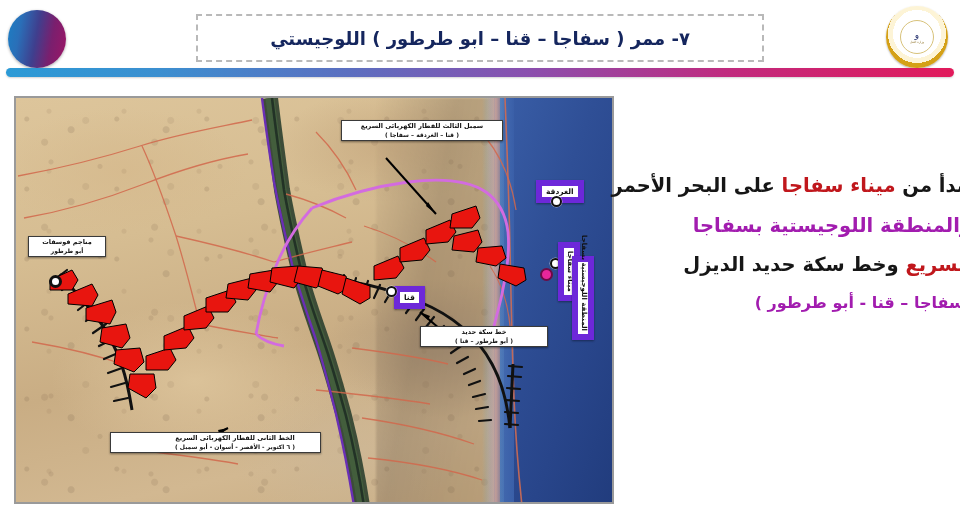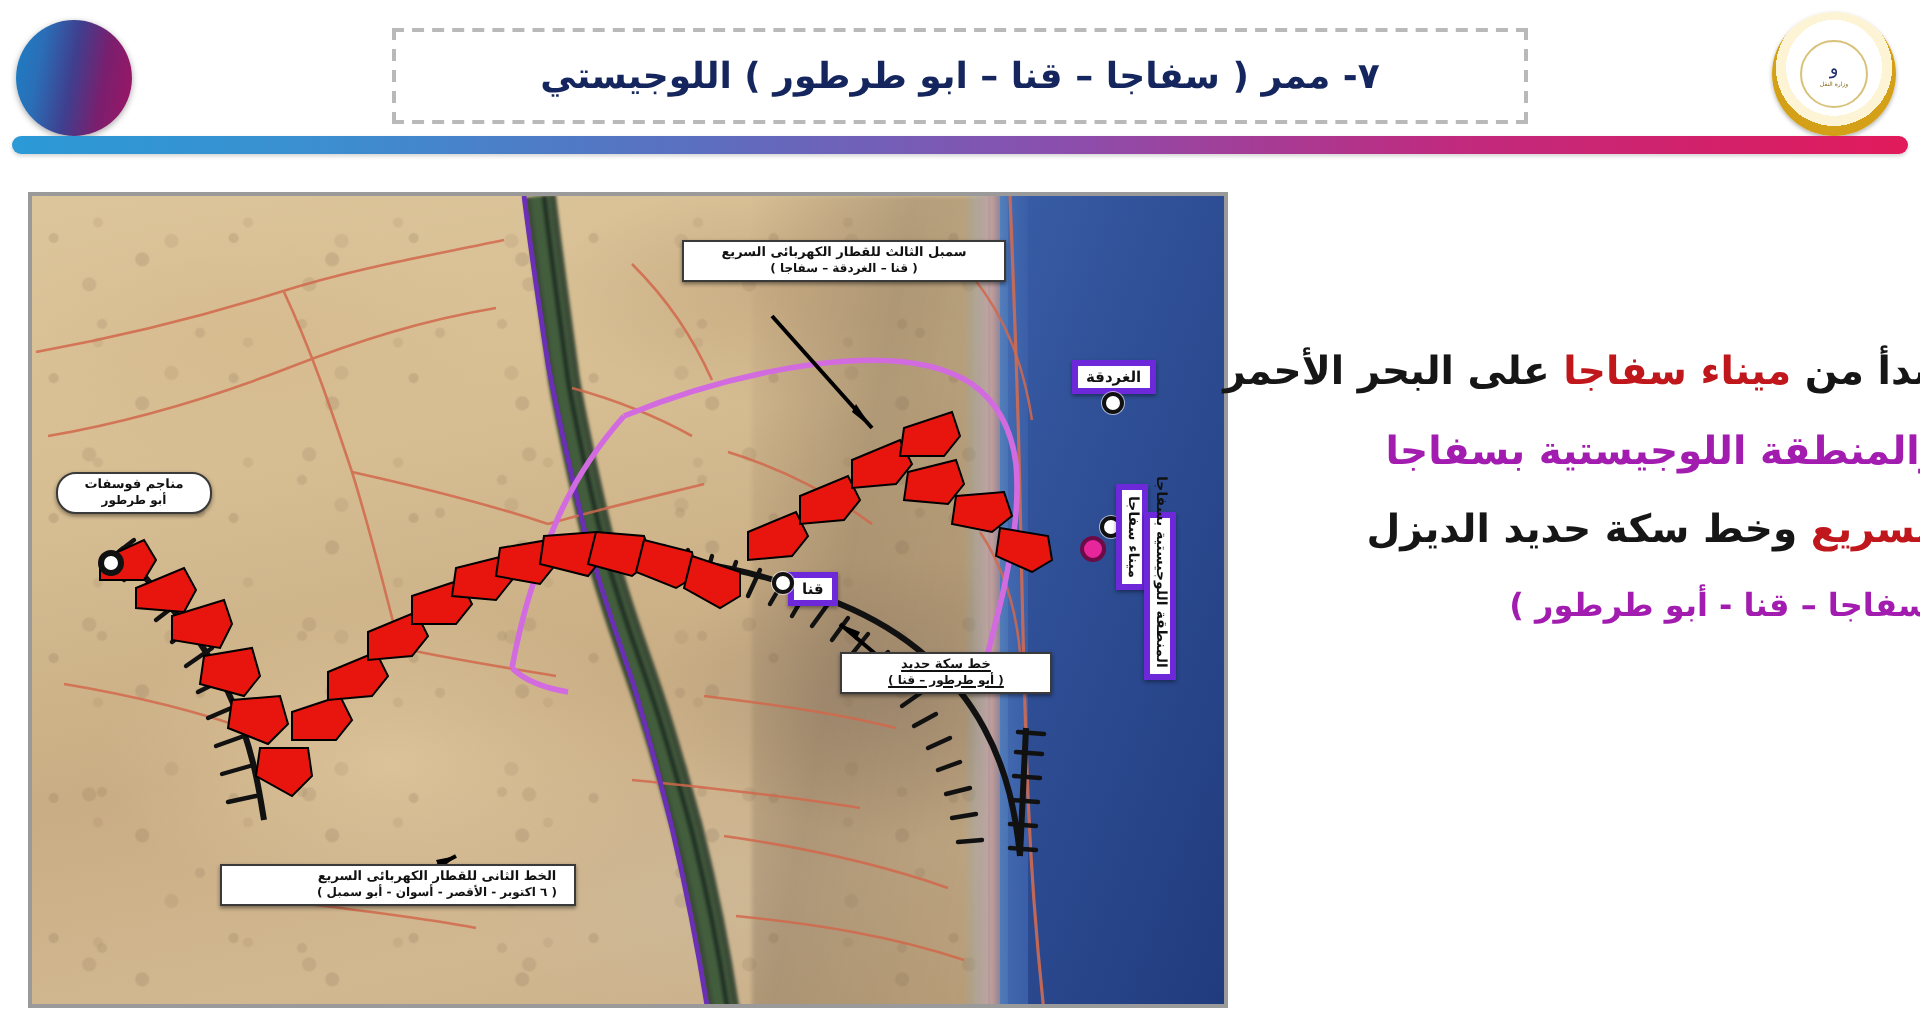--- a/index.html
+++ b/index.html
@@ -123,21 +123,21 @@
   .mlabel {
     position:absolute; background:#ffffff; border:1px solid #3a3a3a;
     padding:2px 5px; text-align:center; line-height:1.18;
     font-family:"DejaVu Sans","Liberation Sans",sans-serif;
     color:#111; box-shadow:0 1px 2px rgba(0,0,0,.45); direction:rtl;
   }
   .mlabel .l1 { font-weight:700; font-size:6.5px; display:block; white-space:nowrap; }
   .mlabel .l2 { font-weight:700; font-size:6px; display:block; white-space:nowrap; }
 
   .city-label {
-    position:absolute; background:#fff; border:3px solid #6d28d9;
+    position:absolute; background:#fff; border:6px solid #6d28d9;
     font-size:7.5px; font-weight:700; color:#111; padding:1px 4px;
     white-space:nowrap; direction:rtl; box-shadow:0 1px 2px rgba(0,0,0,.4);
   }
   .city-label.vert {
     writing-mode: vertical-rl; text-orientation: mixed;
     font-size:7px; padding:3px 1px; line-height:1.1;
   }
 
   .city-dot {
     position:absolute; width:11px; height:11px; border-radius:50%;
@@ -353,31 +353,31 @@
           <line x1="170" y1="352" x2="212" y2="330"></line>
           <polygon points="212,330 202,332 204,337" fill="#000" stroke="none"></polygon>
         </g>
       </svg>
 
       <div class="mlabel" style="left:325px; top:22px; width:162px;">
         <span class="l1">سمبل الثالث للقطار الكهربائى السريع</span>
         <span class="l2">( قنا – الغردقة – سفاجا )</span>
       </div>
 
-      <div class="mlabel" style="left:404px; top:228px; width:106px;text-decoration:underline;">
+      <div class="mlabel" style="left:404px; top:228px; width:128px;">
         <span class="l1">خط سكة حديد</span>
         <span class="l2">( أبو طرطور – قنا )</span>
       </div>
 
-      <div class="mlabel" style="left:94px; top:334px; width:178px;padding-left:44px;">
+      <div class="mlabel" style="left:94px; top:334px; width:211px;padding-left:44px;">
         <span class="l1">الخط الثانى للقطار الكهربائى السريع</span>
         <span class="l2">( ٦ اكتوبر - الأقصر - أسوان - أبو سمبل )</span>
       </div>
 
-      <div class="mlabel" style="left:12px; top:138px; width:78px;border-radius:10px;">
+      <div class="mlabel" style="left:12px; top:138px; width:78px;">
         <span class="l1">مناجم فوسفات</span>
         <span class="l2">أبو طرطور</span>
       </div>
 
       <div class="city-label" style="left:520px; top:82px;">الغردقة</div>
       <div class="city-dot" style="left:535px; top:98px;"></div>
 
       <div class="city-label" style="left:378px; top:188px;">قنا</div>
       <div class="city-dot" style="left:370px; top:188px;"></div>
 

